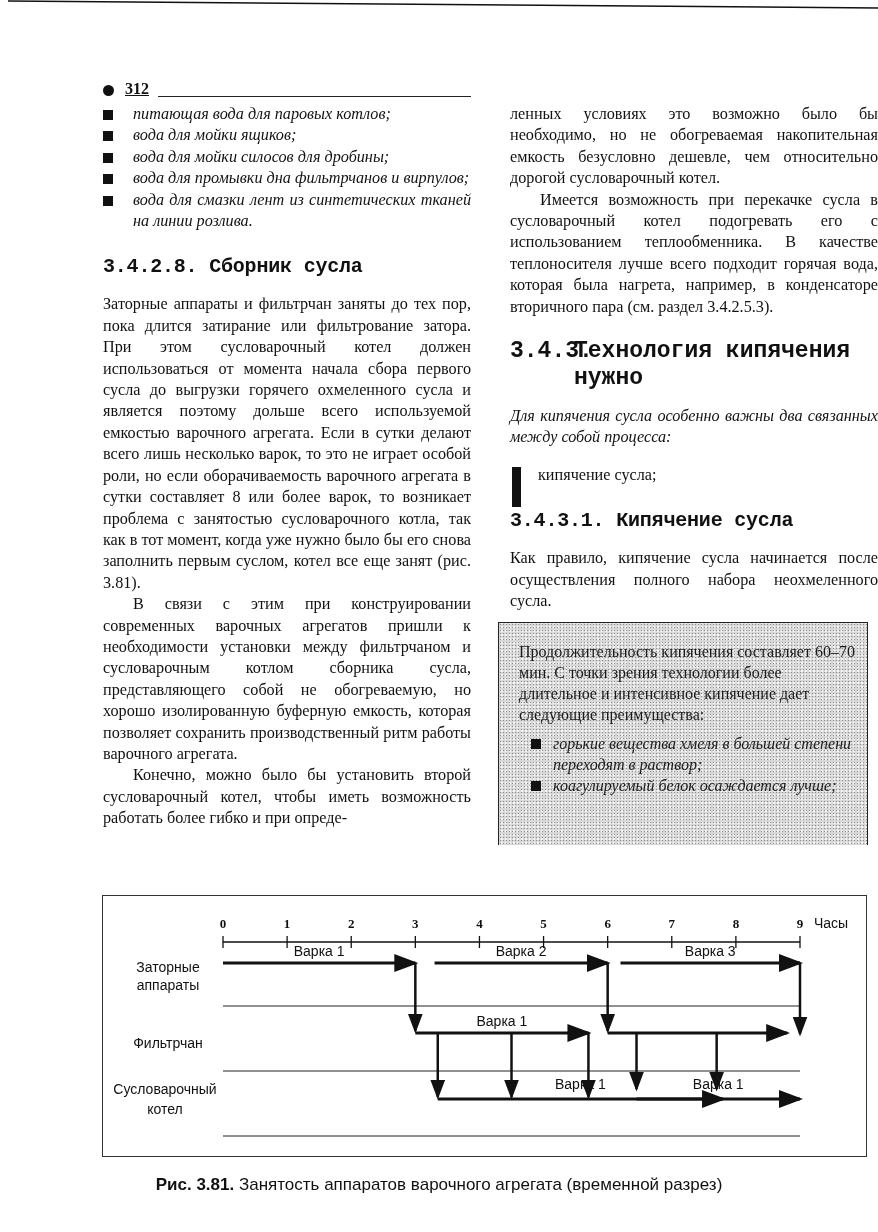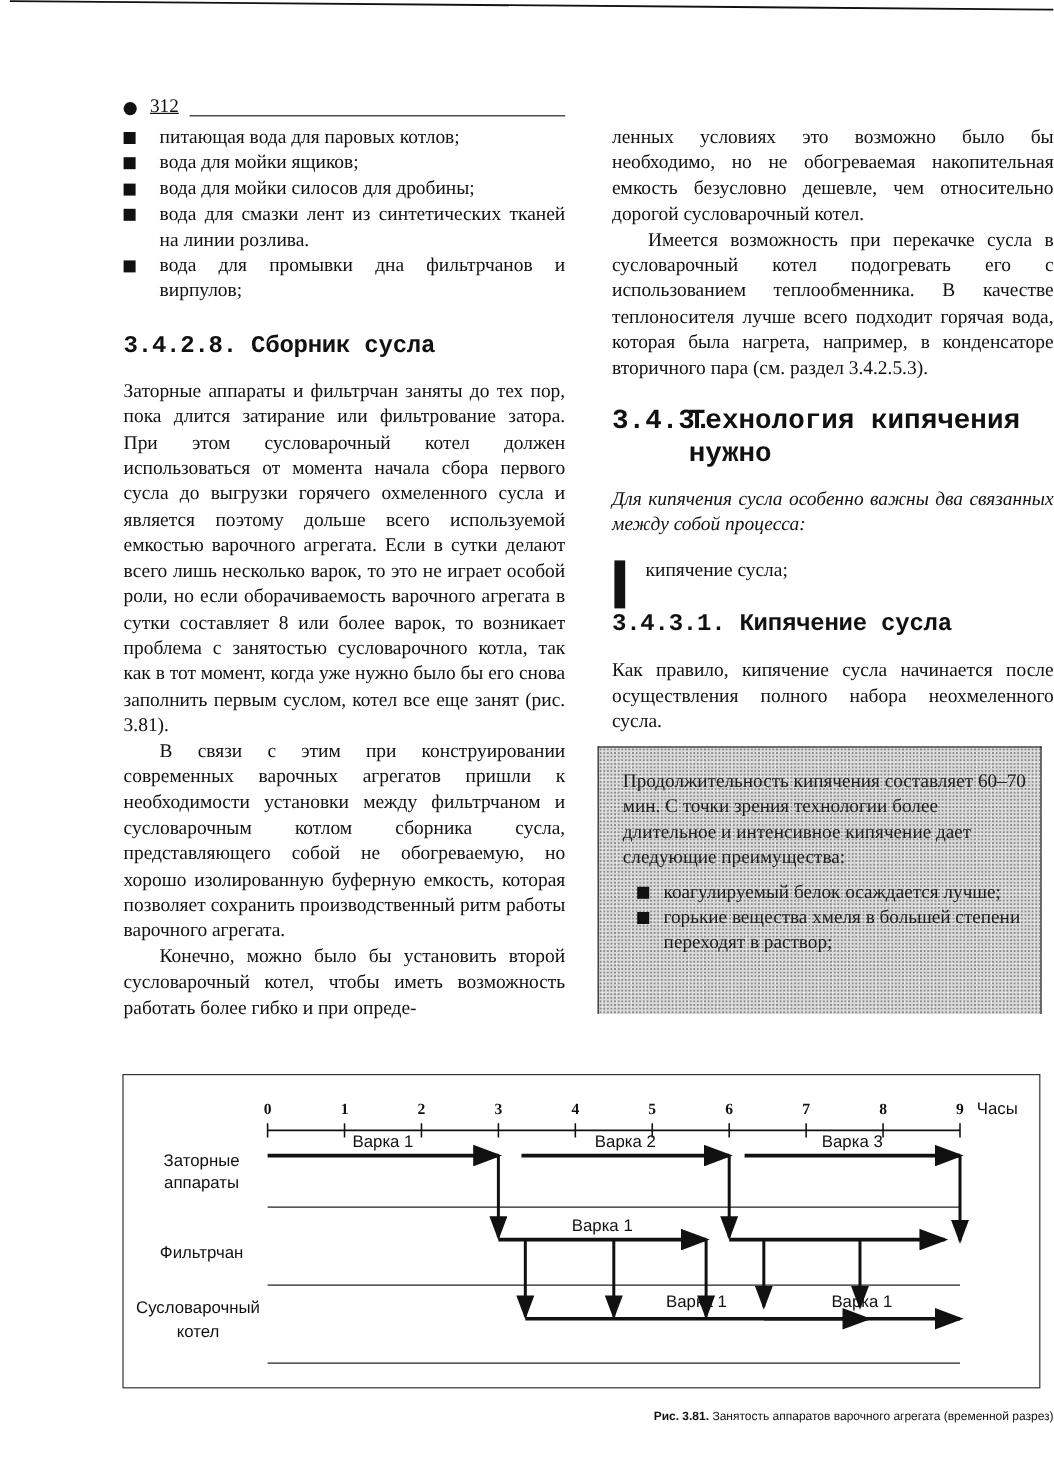--- a/index.html
+++ b/index.html
@@ -1,47 +1,47 @@
 <!DOCTYPE html>
 <html><head>
 <meta charset="utf-8">
 <style>
   html,body{margin:0;padding:0;background:#fff;}
   body{width:878px;height:1232px;position:relative;overflow:hidden;font-family:"Liberation Serif","DejaVu Serif",serif;color:#111;}
   .scan-edge{position:absolute;left:8px;top:0;width:870px;height:10px;}
   .page-head{position:absolute;left:103px;top:80px;width:368px;height:20px;}
   .page-dot{position:absolute;left:0;top:5px;width:11px;height:11px;border-radius:50%;background:#111;}
-  .page-num{position:absolute;left:22px;top:0;font-weight:normal;font-size:16px;text-decoration:underline;}
+  .page-num{position:absolute;left:22px;top:0;font-weight:bold;font-size:16px;text-decoration:underline;}
   .page-rule{position:absolute;left:55px;right:0;top:16px;border-top:1.5px solid #222;}
   .col{position:absolute;font-size:16.2px;line-height:21.4px;text-align:justify;}
   .col-left{left:103px;top:104px;width:368px;}
   .col-right{left:510px;top:104px;width:368px;}
   ul.sq{list-style:none;margin:0;padding:0;}
-  ul.sq li{position:relative;padding-left:30px;}
+  ul.sq li{position:relative;padding-left:30px;font-style:italic;}
   ul.sq li::before{content:"";position:absolute;left:0;top:6px;width:10px;height:10px;background:#111;}
   h3{font-family:Liberation Mono, monospace;font-weight:bold;margin:0;}
   .h-sub{font-size:20px;line-height:26px;margin:22px 0 14px 0;letter-spacing:-0.2px;}
   .h-main{font-size:23px;line-height:27px;margin:20px 0 14px 0;}
   .h-main .num{display:inline-block;width:64px;}
   .h-main .cont{padding-left:64px;display:block;}
   p{margin:0;}
   p.ind{text-indent:30px;}
   .boldlist{position:relative;margin:16px 0 6px 0;padding-left:28px;font-weight:normal;}
   .boldlist .bar{position:absolute;left:2px;top:2px;width:9px;height:40px;background:#111;}
   .italic{font-style:italic;}
   .shaded{position:absolute;left:498px;top:622px;width:368px;height:222px;border:1.5px solid #222;border-bottom:none;
     background-color:#d8d8d8;
     background-image:radial-gradient(#8a8a8a 0.7px, transparent 0.9px),radial-gradient(#f4f4f4 0.7px, transparent 0.9px);
     background-size:3px 3px,4px 4px;background-position:0 0,1px 2px;}
   .shaded-inner{position:absolute;left:20px;top:18px;width:340px;font-size:16px;line-height:21px;color:#1a1a1a;}
   .shaded ul.sq li{padding-left:34px;}
   .shaded ul.sq li::before{left:12px;}
   .diagram{position:absolute;left:102px;top:895px;width:763px;height:260px;border:1.5px solid #333;}
   .diagram svg{position:absolute;left:0;top:0;}
-  .caption{position:absolute;left:0;width:878px;top:1175px;text-align:right;font-family:"Liberation Sans","DejaVu Sans",sans-serif;font-size:10px;}
+  .caption{position:absolute;left:0;width:878px;top:1175px;text-align:center;font-family:"Liberation Sans","DejaVu Sans",sans-serif;font-size:17px;}
   .caption b{font-weight:bold;}
   .svgtext{font-family:"Liberation Sans","DejaVu Sans",sans-serif;font-size:14px;fill:#111;}
   .svgtick{font-family:"Liberation Serif","DejaVu Serif",serif;font-size:13px;font-weight:bold;fill:#111;}
 </style>
 </head>
 <body>
 
 <svg class="scan-edge" width="870" height="10">
     <line x1="0" y1="1" x2="870" y2="8" stroke="#111" stroke-width="1.5"></line>
   </svg>
@@ -50,22 +50,22 @@
   <span class="page-dot"></span>
   <span class="page-num">312</span>
   <span class="page-rule"></span>
 </div>
 
 <div class="col col-left">
   <ul class="sq">
     <li>питающая вода для паровых котлов;</li>
     <li>вода для мойки ящиков;</li>
     <li>вода для мойки силосов для дробины;</li>
+    <li>вода для промывки дна фильтрчанов и вирпулов;</li>
     <li>вода для смазки лент из синтетических тканей на линии розлива.</li>
-    <li>вода для промывки дна фильтрчанов и вирпулов;</li>
   </ul>
   <h3 class="h-sub">3.4.2.8. Сборник сусла</h3>
   <p>Заторные аппараты и фильтрчан заняты до тех пор, пока длится затирание или фильтрование затора. При этом сусловарочный котел должен использоваться от момента начала сбора первого сусла до выгрузки горячего охмеленного сусла и является поэтому дольше всего используемой емкостью варочного агрегата. Если в сутки делают всего лишь несколько варок, то это не играет особой роли, но если оборачиваемость варочного агрегата в сутки составляет 8 или более варок, то возникает проблема с занятостью сусловарочного котла, так как в тот момент, когда уже нужно было бы его снова заполнить первым суслом, котел все еще занят (рис. 3.81).</p>
   <p class="ind">В связи с этим при конструировании современных варочных агрегатов пришли к необходимости установки между фильтрчаном и сусловарочным котлом сборника сусла, представляющего собой не обогреваемую, но хорошо изолированную буферную емкость, которая позволяет сохранить производственный ритм работы варочного агрегата.</p>
   <p class="ind">Конечно, можно было бы установить второй сусловарочный котел, чтобы иметь возможность работать более гибко и при опреде-</p>
 </div>
 
 <div class="col col-right">
   <p>ленных условиях это возможно было бы необходимо, но не обогреваемая накопительная емкость безусловно дешевле, чем относительно дорогой сусловарочный котел.</p>
   <p class="ind">Имеется возможность при перекачке сусла в сусловарочный котел подогревать его с использованием теплообменника. В качестве теплоносителя лучше всего подходит горячая вода, которая была нагрета, например, в конденсаторе вторичного пара (см. раздел 3.4.2.5.3).</p>
@@ -79,22 +79,22 @@
     <div>кипячение сусла;</div>
   </div>
   <h3 class="h-sub">3.4.3.1. Кипячение сусла</h3>
   <p>Как правило, кипячение сусла начинается после осуществления полного набора неохмеленного сусла.</p>
 </div>
 
 <div class="shaded">
   <div class="shaded-inner">
     <p style="text-align:left">Продолжительность кипячения составляет 60–70 мин. С точки зрения технологии более длительное и интенсивное кипячение дает следующие преимущества:</p>
     <ul class="sq" style="margin-top:8px">
+      <li style="text-align:left">горькие вещества хмеля в большей степени переходят в раствор;</li>
       <li style="text-align:left">коагулируемый белок осаждается лучше;</li>
-      <li style="text-align:left">горькие вещества хмеля в большей степени переходят в раствор;</li>
     </ul>
   </div>
 </div>
 
 <div class="diagram">
   <svg id="diag" width="763" height="260">
     <defs>
       <marker id="ah" markerWidth="8" markerHeight="6" refX="7" refY="3" orient="auto">
           <path d="M0,0 L8,3 L0,6 Z" fill="#111"></path>
         </marker>

